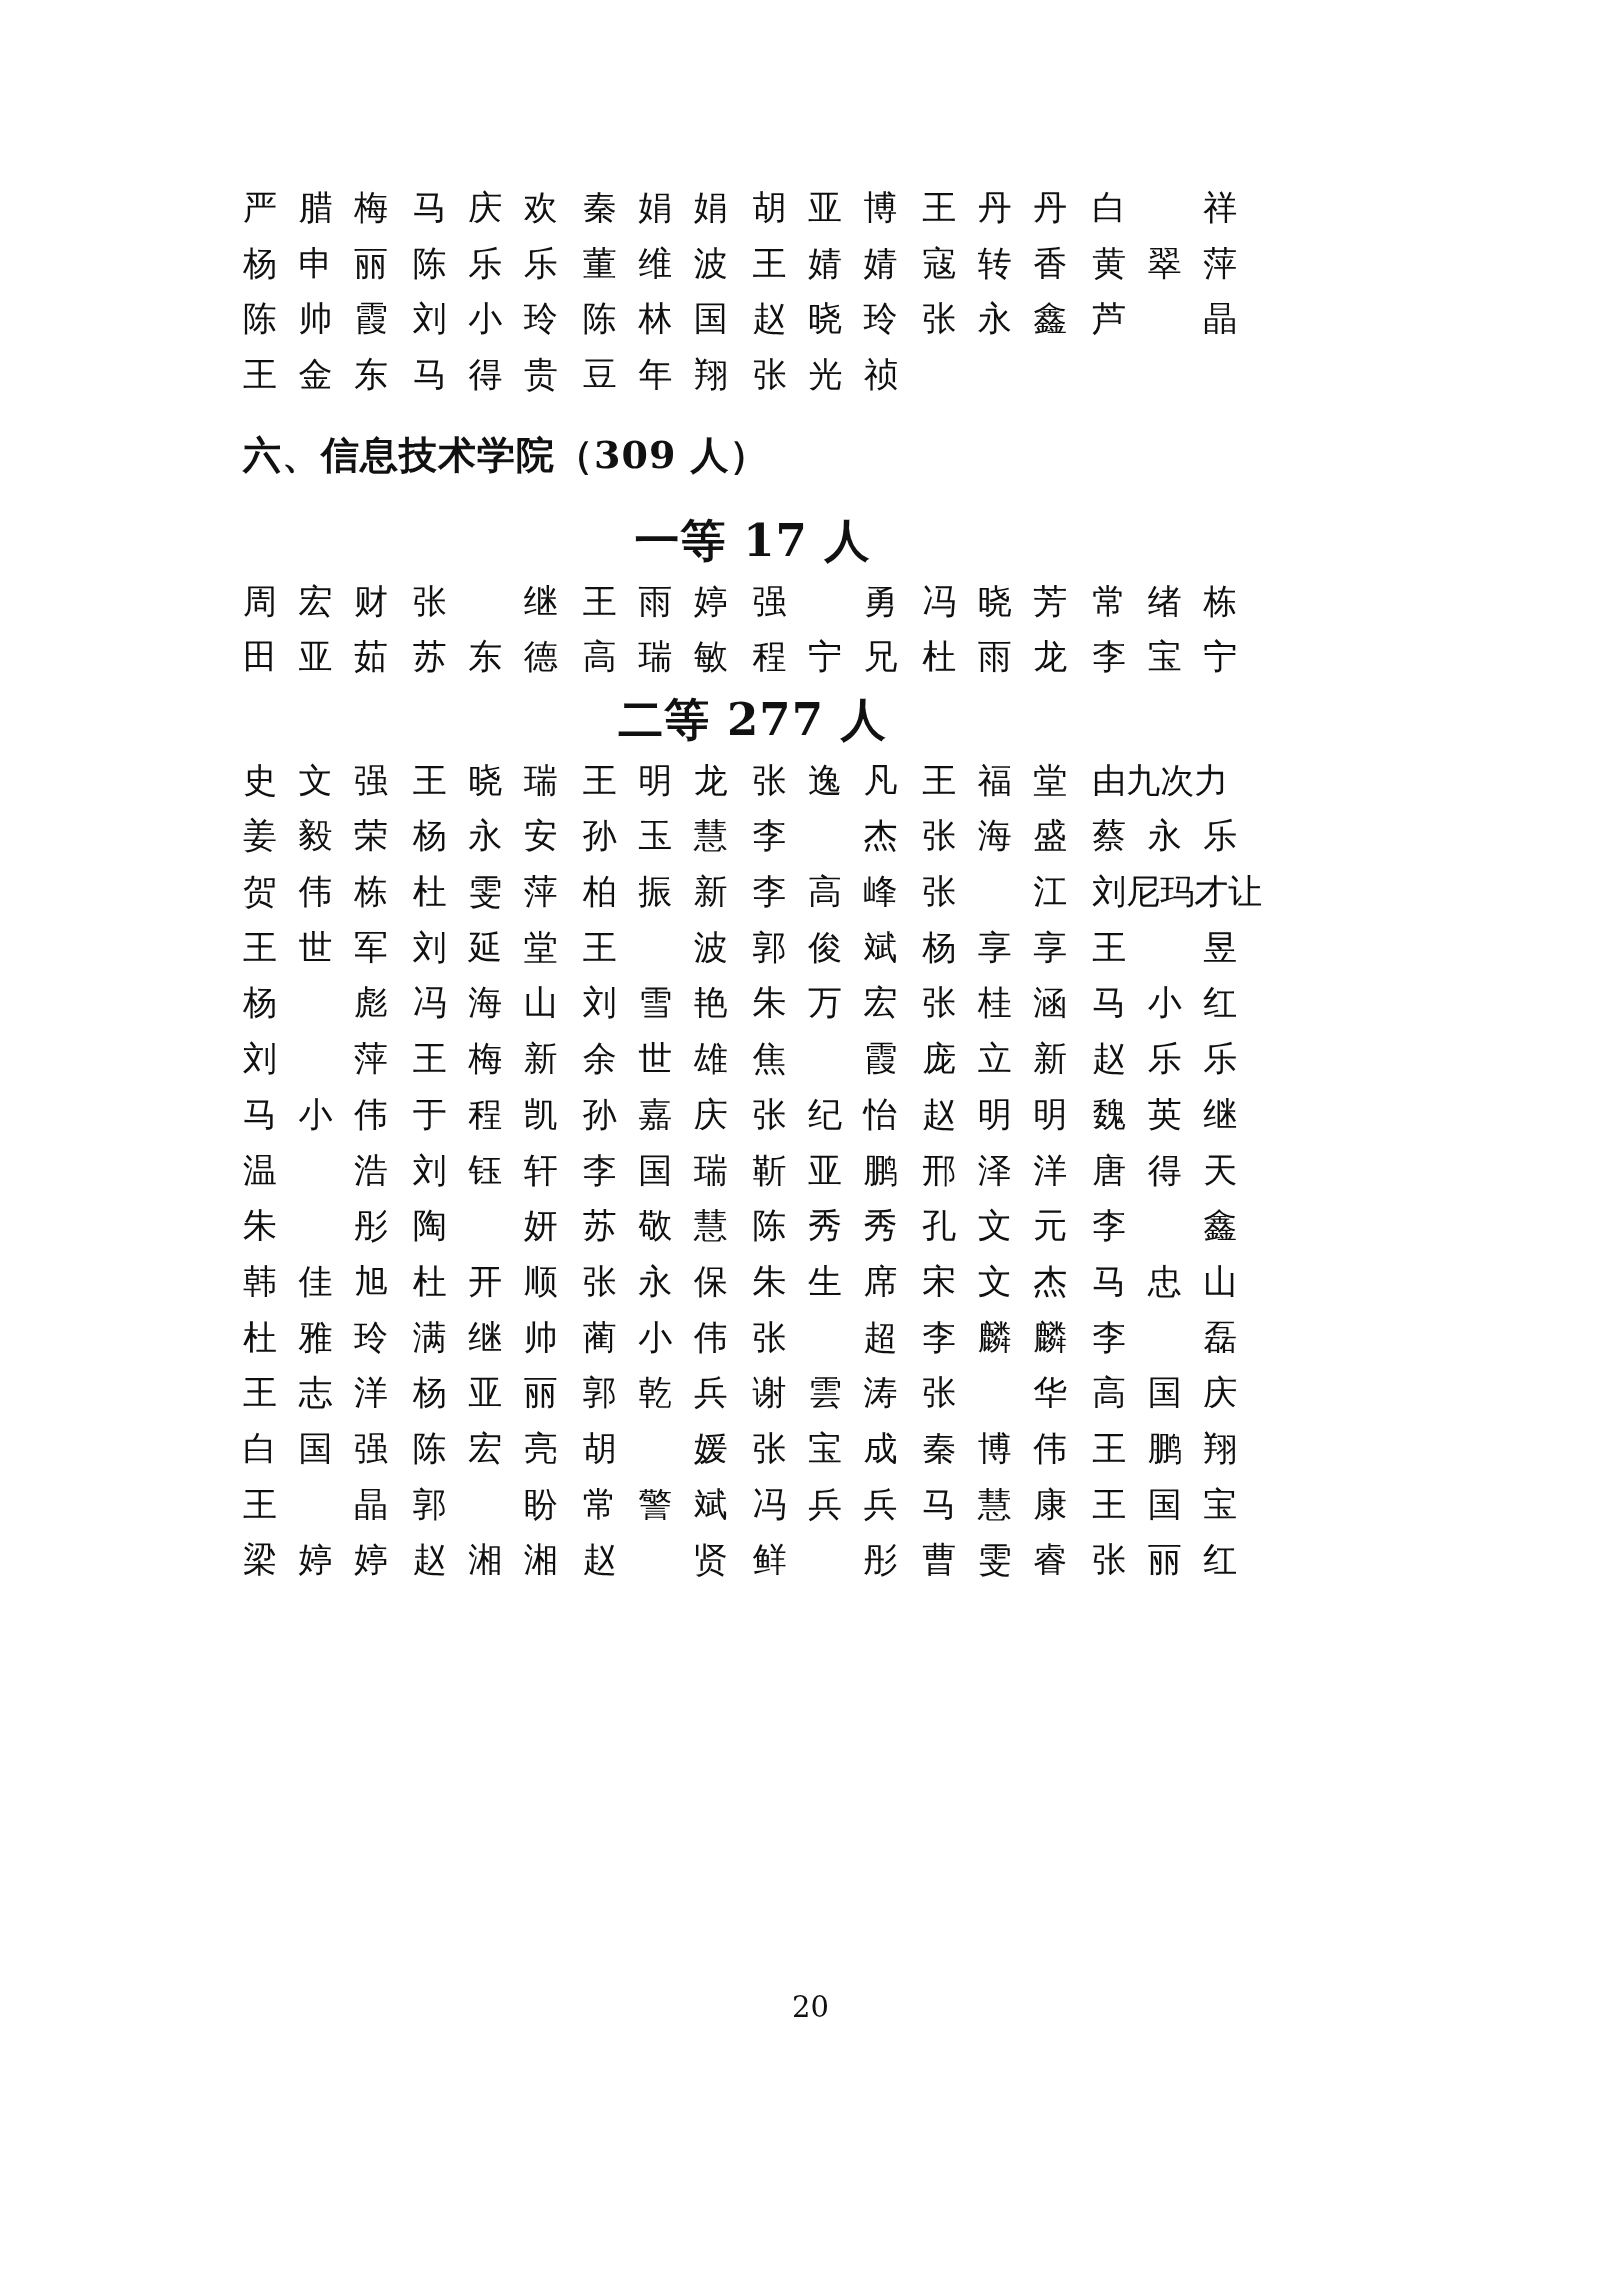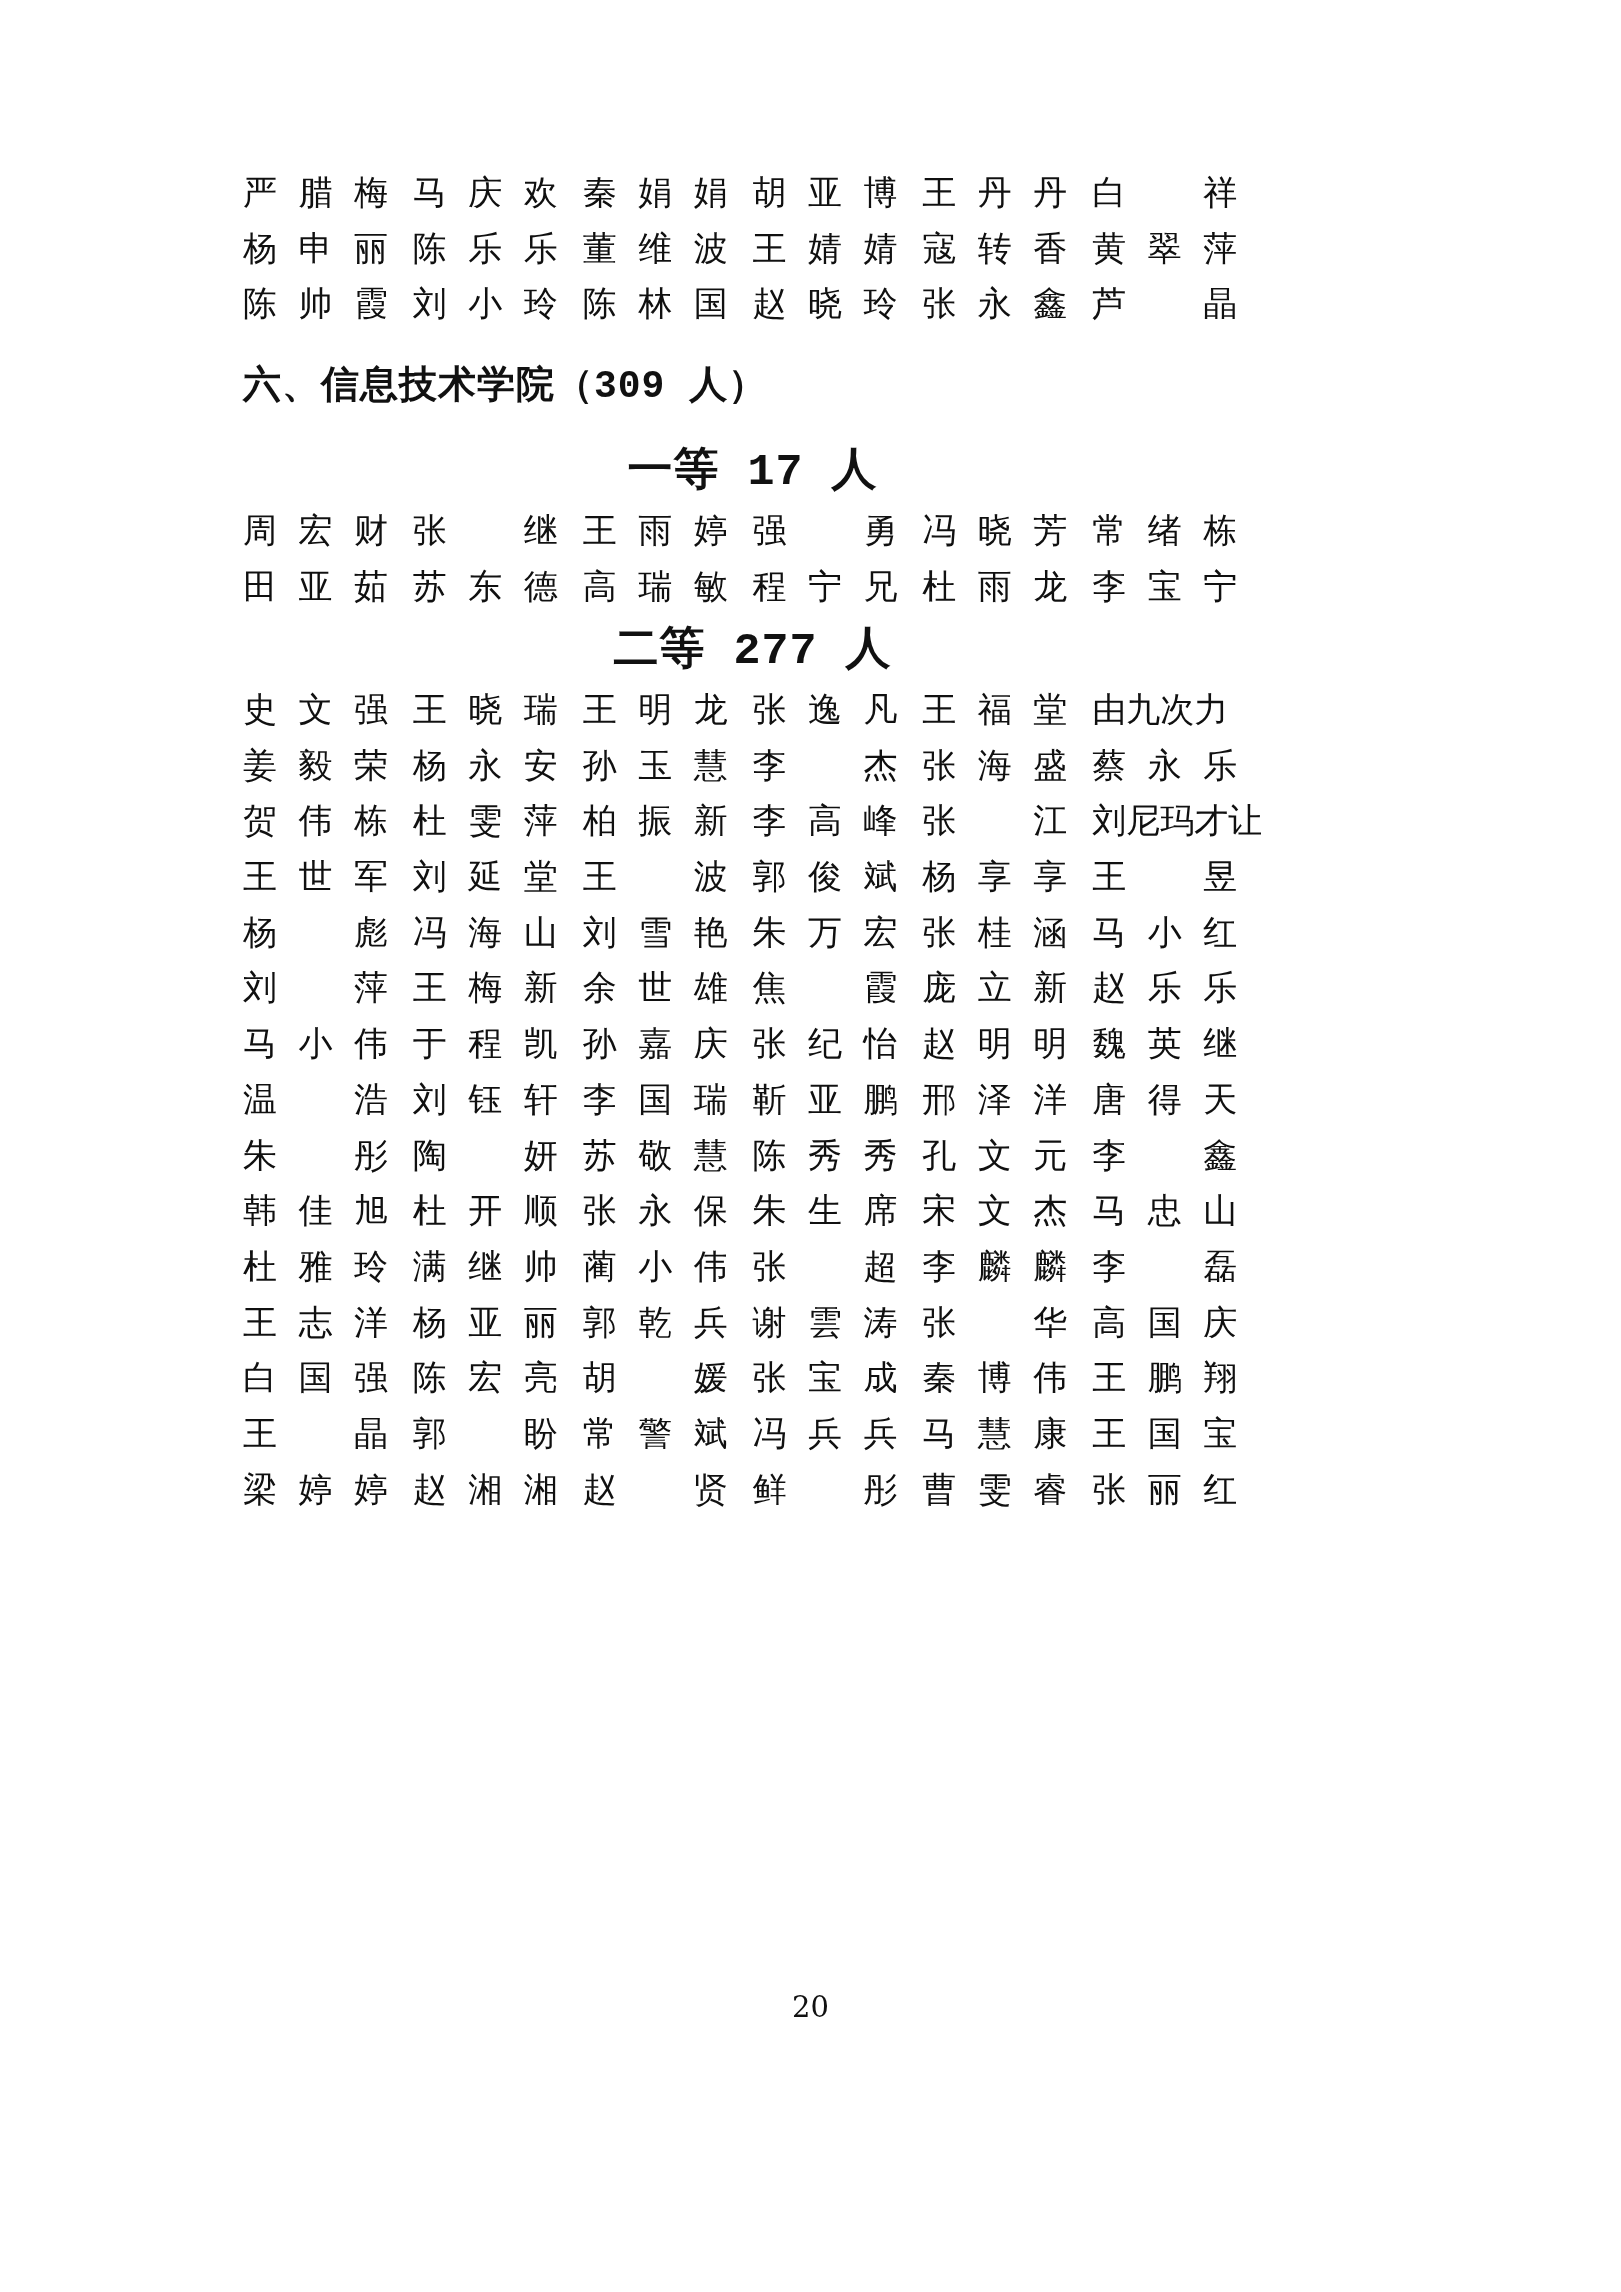--- a/index.html
+++ b/index.html
@@ -13,23 +13,22 @@
     position: relative;
     background: #ffffff;
     font-family: "DejaVu Serif", "Liberation Serif", serif;
     color: #111111;
     box-sizing: border-box;
     overflow: hidden;
   }
   .content {
     position: absolute;
     left: 243px;
-    top: 174px;
+    top: 186px;
     width: 1137px;
-    font-family: Liberation Mono, monospace;
   }
   .name-row {
     display: flex;
     width: 1019px;
     margin: 0 0 12.7px 0;
   }
   .name-cell {
     width: 170px;
     font-size: 34px;
     line-height: 43px;
@@ -140,20 +139,34 @@
           <div class="name-cell">
             <span class="nm">赵晓玲</span>
           </div>
           <div class="name-cell">
             <span class="nm">张永鑫</span>
           </div>
           <div class="name-cell">
             <span class="nm">芦晶</span>
           </div>
         </div>
+        <div class="name-row">
+          <div class="name-cell">
+            <span class="nm">王金东</span>
+          </div>
+          <div class="name-cell">
+            <span class="nm">马得贵</span>
+          </div>
+          <div class="name-cell">
+            <span class="nm">豆年翔</span>
+          </div>
+          <div class="name-cell">
+            <span class="nm">张光祯</span>
+          </div>
+        </div>
       </div>
       <div class="section-heading">六、信息技术学院（309 人）</div>
       <div class="sub-heading">一等 17 人</div>
       <div class="block">
         <div class="name-row">
           <div class="name-cell">
             <span class="nm">周宏财</span>
           </div>
           <div class="name-cell">
             <span class="nm">张继</span>

